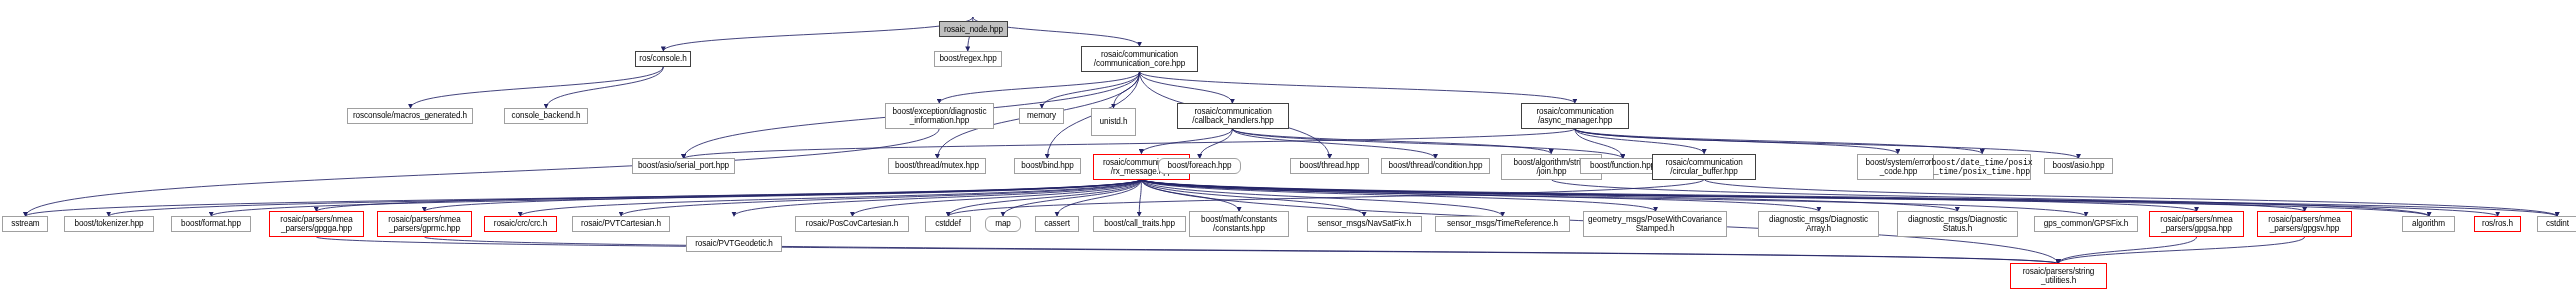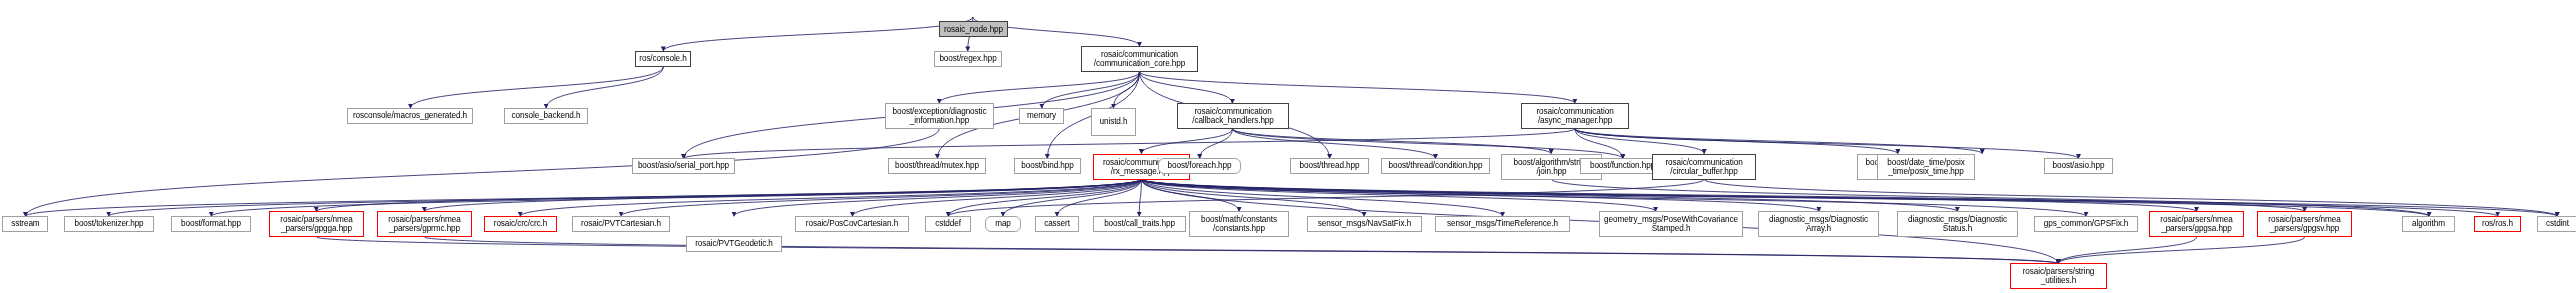--- a/index.html
+++ b/index.html
@@ -149,21 +149,21 @@
       <div class="node " style="left: 1158px; top: 158px; width: 83px; height: 16px; border-radius: 6px;">boost/foreach.hpp</div>
       <div class="node " style="left: 1290px; top: 158px; width: 79px; height: 16px;">boost/thread.hpp</div>
       <div class="node " style="left: 1381px; top: 158px; width: 109px; height: 16px;">boost/thread/condition.hpp</div>
       <div class="node " style="left: 1501px; top: 154px; width: 101px; height: 25.5px;">boost/algorithm/string
 /join.hpp</div>
       <div class="node " style="left: 1580px; top: 158px; width: 85px; height: 16px;">boost/function.hpp</div>
       <div class="node dark" style="left: 1652px; top: 154px; width: 104px; height: 25.5px;">rosaic/communication
 /circular_buffer.hpp</div>
       <div class="node " style="left: 1857px; top: 154px; width: 83px; height: 25.5px;">boost/system/error
 _code.hpp</div>
-      <div class="node " style="left: 1877px; top: 154px; width: 98px; height: 25.5px;">boost/date_time/posix
+      <div class="node " style="left: 1933px; top: 154px; width: 98px; height: 25.5px; font-family: Liberation Mono, monospace;">boost/date_time/posix
 _time/posix_time.hpp</div>
       <div class="node " style="left: 2044px; top: 158px; width: 69px; height: 16px;">boost/asio.hpp</div>
       <div class="node " style="left: 2.4px; top: 216px; width: 46px; height: 16px;">sstream</div>
       <div class="node " style="left: 64px; top: 216px; width: 90px; height: 16px;">boost/tokenizer.hpp</div>
       <div class="node " style="left: 171px; top: 216px; width: 80px; height: 16px;">boost/format.hpp</div>
       <div class="node red" style="left: 269px; top: 211px; width: 95px; height: 25.5px;">rosaic/parsers/nmea
 _parsers/gpgga.hpp</div>
       <div class="node red" style="left: 377px; top: 211px; width: 95px; height: 25.5px;">rosaic/parsers/nmea
 _parsers/gprmc.hpp</div>
       <div class="node red" style="left: 484px; top: 216px; width: 73px; height: 16px;">rosaic/crc/crc.h</div>
@@ -171,21 +171,21 @@
       <div class="node " style="left: 686px; top: 203px; width: 96px; height: 16px; margin-top: 33px;">rosaic/PVTGeodetic.h</div>
       <div class="node " style="left: 795px; top: 216px; width: 114px; height: 16px;">rosaic/PosCovCartesian.h</div>
       <div class="node " style="left: 925px; top: 216px; width: 46px; height: 16px;">cstddef</div>
       <div class="node " style="left: 985px; top: 216px; width: 36px; height: 16px; border-radius: 6px;">map</div>
       <div class="node " style="left: 1035px; top: 216px; width: 44px; height: 16px;">cassert</div>
       <div class="node " style="left: 1093px; top: 216px; width: 93px; height: 16px;">boost/call_traits.hpp</div>
       <div class="node " style="left: 1189px; top: 211px; width: 100px; height: 25.5px;">boost/math/constants
 /constants.hpp</div>
       <div class="node " style="left: 1307px; top: 216px; width: 115px; height: 16px;">sensor_msgs/NavSatFix.h</div>
       <div class="node " style="left: 1435px; top: 216px; width: 135px; height: 16px;">sensor_msgs/TimeReference.h</div>
-      <div class="node " style="left: 1583px; top: 211px; width: 144px; height: 25.5px; margin-left: 16px;">geometry_msgs/PoseWithCovariance
+      <div class="node " style="left: 1583px; top: 211px; width: 144px; height: 25.5px;">geometry_msgs/PoseWithCovariance
 Stamped.h</div>
       <div class="node " style="left: 1758px; top: 211px; width: 121px; height: 25.5px;">diagnostic_msgs/Diagnostic
 Array.h</div>
       <div class="node " style="left: 1897px; top: 211px; width: 121px; height: 25.5px;">diagnostic_msgs/Diagnostic
 Status.h</div>
       <div class="node " style="left: 2034px; top: 216px; width: 104px; height: 16px;">gps_common/GPSFix.h</div>
       <div class="node red" style="left: 2149px; top: 211px; width: 95px; height: 25.5px;">rosaic/parsers/nmea
 _parsers/gpgsa.hpp</div>
       <div class="node red" style="left: 2257px; top: 211px; width: 95px; height: 25.5px;">rosaic/parsers/nmea
 _parsers/gpgsv.hpp</div>

